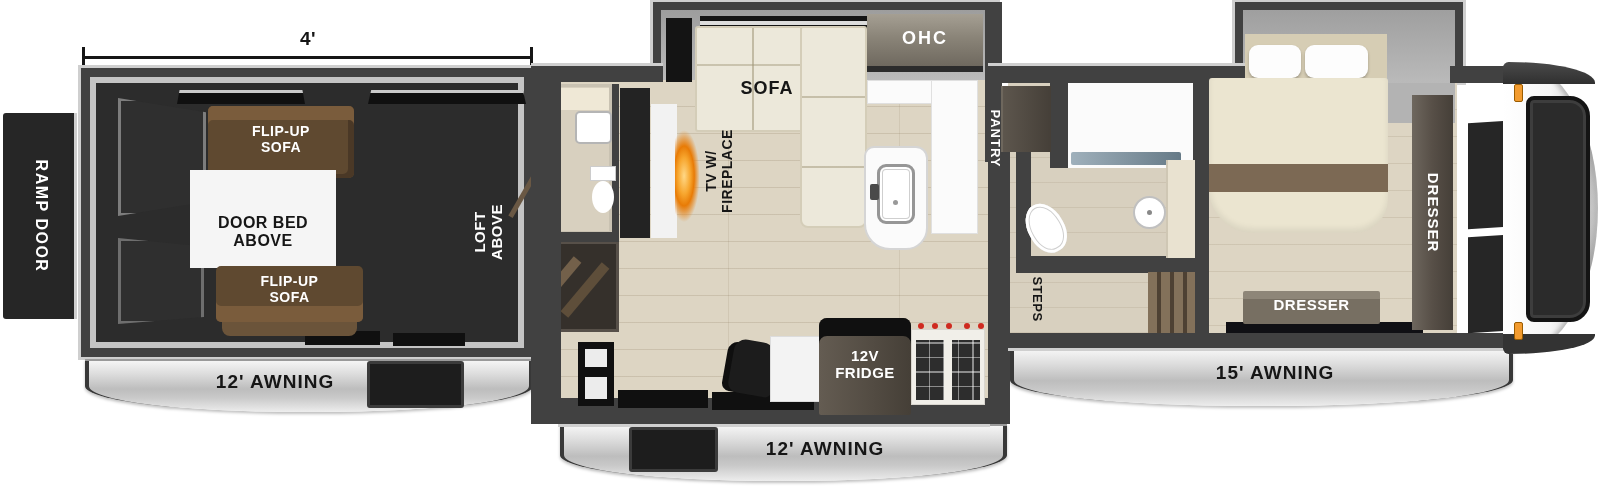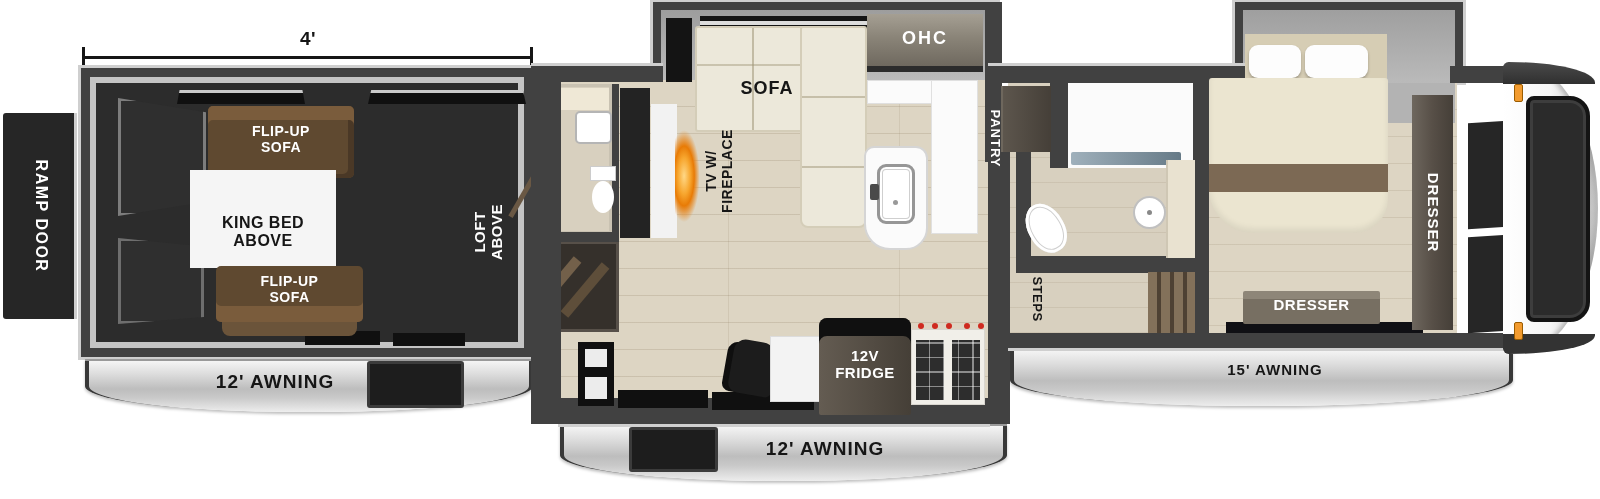--- a/index.html
+++ b/index.html
@@ -46,21 +46,21 @@
   <div class="winblk" style="left:305px;top:331px;width:75px;height:14px;"></div>
   <div class="winblk" style="left:393px;top:333px;width:72px;height:13px;"></div>
   <div style="left:118px;top:98px;width:88px;height:118px;background:#2f2f2f;border:3px solid #7d7d7d;clip-path:polygon(0 0,100% 12%,100% 88%,0 100%);z-index:10;"></div>
   <div style="left:118px;top:238px;width:86px;height:86px;background:#2f2f2f;border:3px solid #6e6e6e;clip-path:polygon(0 0,100% 10%,100% 92%,0 100%);z-index:10;"></div>
 
   <div class="furn" style="left:208px;top:106px;width:146px;height:72px;background:var(--sofa-brown);border-radius:5px;box-shadow:inset 0 14px 0 var(--sofa-brown-lt), inset -6px -4px 0 #4a3826;"></div>
   <div class="lbl w" style="left:208px;top:124px;width:146px;font-size:14px;">FLIP-UP
 SOFA</div>
 
   <div class="furn" style="left:190px;top:170px;width:146px;height:98px;background:#f5f5f5;"></div>
-  <div class="lbl" style="left:190px;top:214px;width:146px;font-size:16px;">KING BED
+  <div class="lbl" style="left:190px;top:214px;width:146px;font-size:16px;">DOOR BED
 ABOVE</div>
 
   <div class="furn" style="left:216px;top:266px;width:147px;height:56px;background:var(--sofa-brown);border-radius:5px;box-shadow:inset 0 -16px 0 var(--sofa-brown-lt);"></div>
   <div class="furn" style="left:222px;top:322px;width:135px;height:14px;background:#6b543a;border-radius:0 0 8px 8px;"></div>
   <div class="lbl w" style="left:216px;top:274px;width:147px;font-size:14px;">FLIP-UP
 SOFA</div>
 
   <div class="lbl w rotm90" style="left:447px;top:212px;width:90px;height:40px;font-size:15px;">LOFT
 ABOVE</div>
 
@@ -174,15 +174,15 @@
   <div style="left:1468px;top:236px;width:39px;height:96px;background:#262626;transform:skewY(-4deg);z-index:9;"></div>
 
   <div style="left:1503px;top:62px;width:95px;height:292px;background:linear-gradient(90deg,#ffffff 0%,#f6f6f6 50%,#d2d2d2 82%,#c4c4c4 92%,#e8e8e8 100%);border-radius:10px 88% 88% 10px / 10px 52% 52% 10px;box-shadow:inset -4px 0 4px rgba(0,0,0,.2);z-index:15;"></div>
   <div style="left:1503px;top:62px;width:92px;height:22px;background:linear-gradient(180deg,#4a4a4a,#303030);border-radius:6px 100% 0 0;z-index:16;"></div>
   <div style="left:1503px;top:334px;width:92px;height:20px;background:#333;border-radius:0 0 100% 6px;z-index:16;"></div>
   <div style="left:1526px;top:96px;width:64px;height:226px;background:#2b2b2b;border:4px solid #141414;border-radius:8px 20px 20px 8px;box-shadow:inset 0 0 0 3px #3d3d3d;z-index:17;"></div>
   <div style="left:1514px;top:84px;width:9px;height:18px;background:var(--marker-light);border:1px solid #9a5c00;border-radius:2px;z-index:18;"></div>
   <div style="left:1514px;top:322px;width:9px;height:18px;background:var(--marker-light);border:1px solid #9a5c00;border-radius:2px;z-index:18;"></div>
 
   <div class="awning" style="left:1010px;top:348px;width:503px;height:58px;"></div>
-  <div class="lbl" style="left:1070px;top:362px;width:410px;font-size:15px;letter-spacing:1px;">15' AWNING</div>
+  <div class="lbl" style="left:1070px;top:362px;width:410px;font-size:19px;letter-spacing:1px;">15' AWNING</div>
 
 </div>
 
 </body></html>

